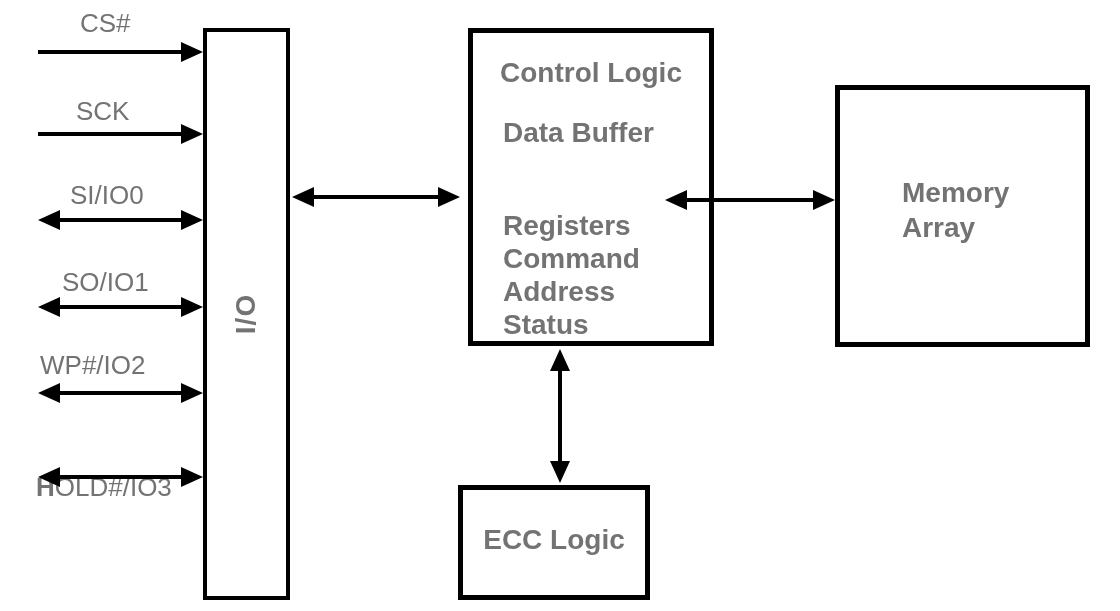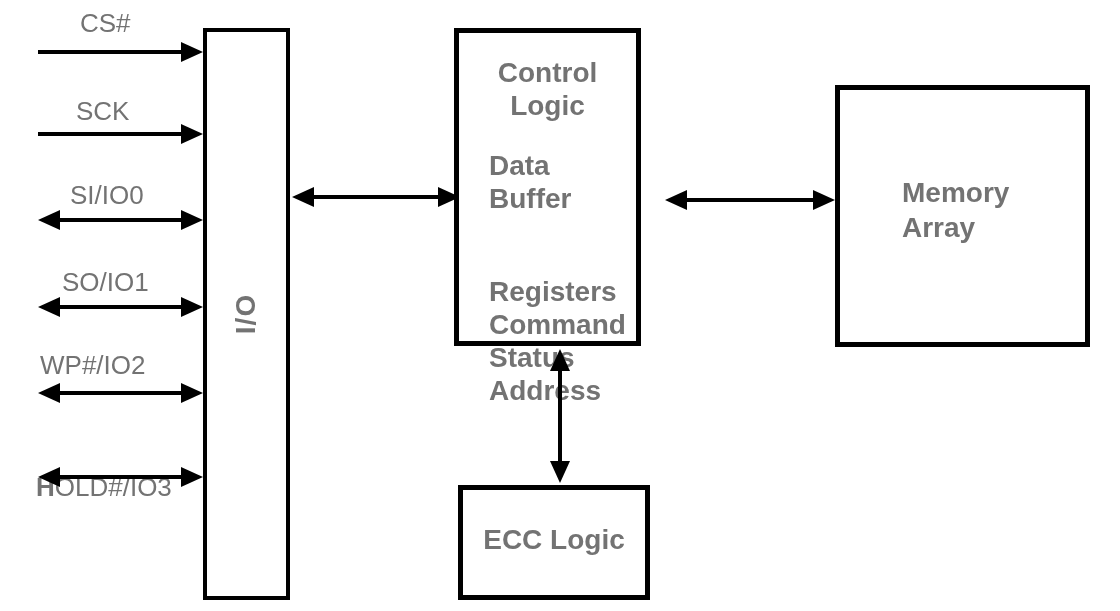--- a/index.html
+++ b/index.html
@@ -15,21 +15,21 @@
 
   
   .box {
     position: absolute;
     background: #ffffff;
     border: 5px solid #000000;
     box-sizing: border-box;
   }
   .box.io     { left: 203px; top: 28px;  width: 87px;  height: 572px; border-width: 4px;
                 display: flex; align-items: center; justify-content: center; }
-  .box.ctrl   { left: 454px; top: 28px;  width: 187px; height: 318px; }
+  .box.ctrl   { left: 468px; top: 28px;  width: 246px; height: 318px; }
   .box.mem    { left: 835px; top: 85px;  width: 255px; height: 262px;
                 display: flex; align-items: center; }
   .box.ecc    { left: 458px; top: 485px; width: 192px; height: 115px;
                 display: flex; align-items: center; justify-content: center; }
 
   .io-label {
     transform: rotate(-90deg);
     font-weight: bold;
     font-size: 28px;
     letter-spacing: 1px;
@@ -131,22 +131,22 @@
       <i class="head-l"></i>
       <i class="head-r"></i>
   </div>
 
   <div class="box ctrl">
     <div class="ctl-title">Control Logic</div>
     <div class="ctl-buffer">Data Buffer</div>
     <div class="ctl-group">
       <div>Registers</div>
       <div>Command</div>
+      <div>Address</div>
       <div>Status</div>
-      <div>Address</div>
     </div>
   </div>
 
   <div class="h-arrow two-way" style="left:665px; top:189px; width:170px;">
     <i class="line"></i>
       <i class="head-l"></i>
       <i class="head-r"></i>
   </div>
 
   <div class="box mem">

